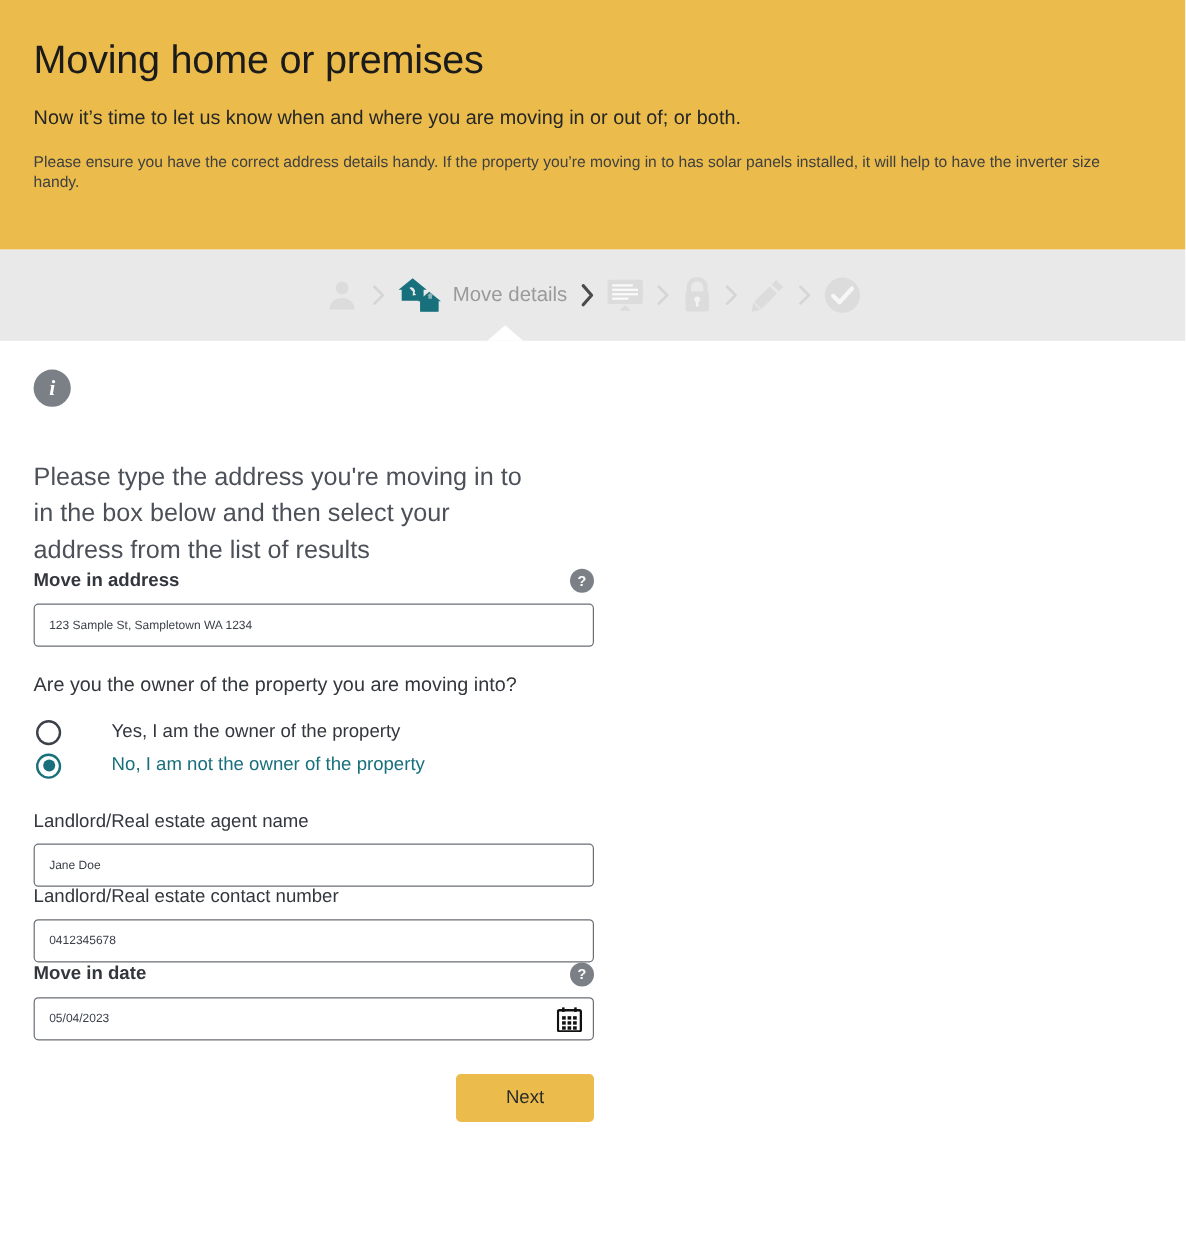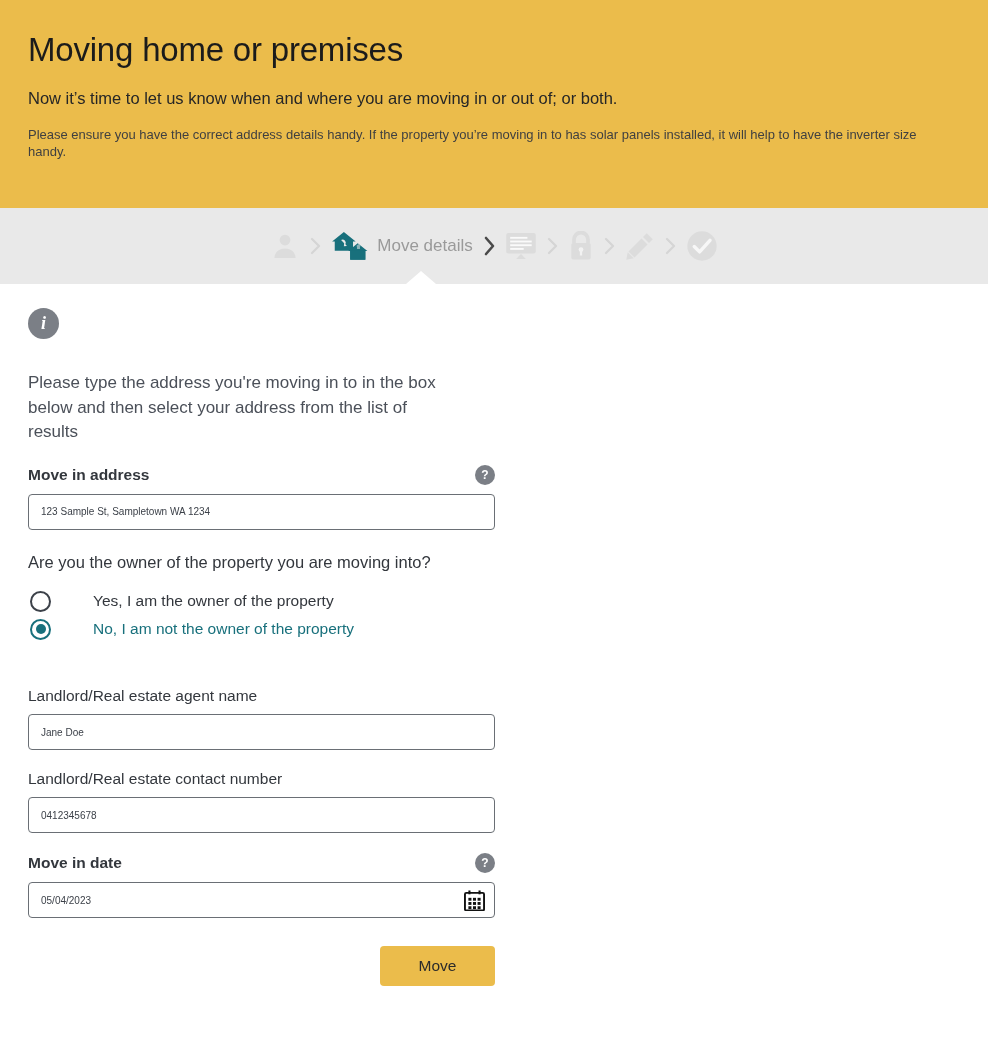--- a/index.html
+++ b/index.html
@@ -84,31 +84,30 @@
     background: #7b7f86;
     color: #fff;
     display:flex; align-items:center; justify-content:center;
     font-style: italic; font-weight: bold; font-size: 18px;
     font-family: "Liberation Serif", serif;
     flex: 0 0 auto;
   }
   .notice-text { font-size: 16px; color: #6d727c; }
 
   .intro {
-    margin-top: 32px;
-    font-size: 17px;
+    margin-top: 44px;
+    font-size: 21px;
     color: #4b5059;
     line-height: 1.45;
     max-width: 420px;
   }
 
   .field-label-row {
     display: flex; align-items: center;
     width: 467px;
-    margin-top: 20px;
   }
   .field-label {
     font-size: 15.5px;
     font-weight: bold;
     color: #33373d;
   }
   .field-label.plain { font-weight: normal; color:#33373d; }
   .help-icon {
     width: 20px; height: 20px; border-radius: 50%;
     background: #7b7f86; color: #fff;
@@ -367,17 +366,17 @@
           <rect x="9.4" y="12.6" width="3.2" height="3" fill="#111"></rect>
           <rect x="14.2" y="12.6" width="3.2" height="3" fill="#111"></rect>
           <rect x="4.6" y="17" width="3.2" height="3" fill="#111"></rect>
           <rect x="9.4" y="17" width="3.2" height="3" fill="#111"></rect>
           <rect x="14.2" y="17" width="3.2" height="3" fill="#111"></rect>
         </svg>
       </button>
     </div>
 
     <div class="actions">
-      <button class="next-btn">Move</button>
+      <button class="next-btn">Next</button>
     </div>
 
   </div>
 </div>
 
 </body></html>

